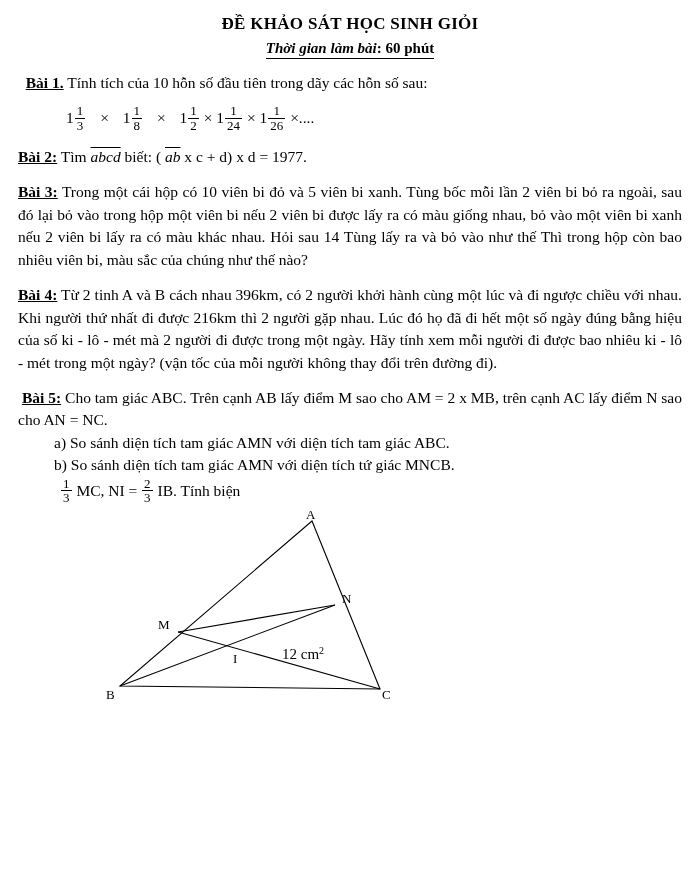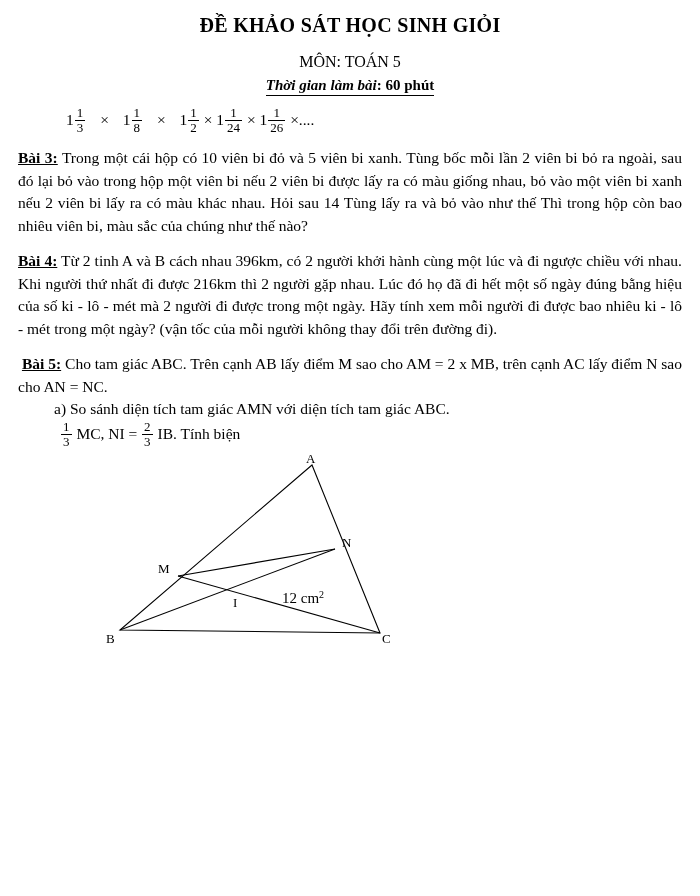--- a/index.html
+++ b/index.html
@@ -18,21 +18,21 @@
   .page {
     position: relative;
     width: 700px;
     height: 896px;
     padding: 0;
     box-sizing: border-box;
   }
   .title {
     text-align: center;
     font-weight: bold;
-    font-size: 20px;
+    font-size: 17px;
     letter-spacing: 0.3px;
     margin: 14px 0 0 0;
   }
   .subject {
     text-align: center;
     font-size: 16px;
     margin: 16px 0 0 0;
   }
   .timeline {
     text-align: center;
@@ -125,54 +125,60 @@
     font-size: 15px;
     fill: #000;
   }
 </style>
 </head>
 <body>
 
 <div class="page">
 
   <div class="title">ĐỀ KHẢO SÁT HỌC SINH GIỎI</div>
-  <div class="subject">MÔN: TOÁN 5</div>
   <div class="timeline">
     <span class="inner">
       <span class="ital"><span>Thời gian làm bài</span></span><span class="bold">: 60 phút</span>
     </span>
   </div>
 
   <div class="body-text">
 
+    <div class="para">
+      &nbsp;&nbsp;<span class="lbl">Bài 1.</span><span> Tính tích của 10 hỗn số đầu tiên trong dãy các hỗn số sau:</span>
+    </div>
     <div class="mixedrow">
       <span>1<span class="frac"><span class="num">1</span><span class="den">3</span></span></span>
       <span class="sp"></span><span>×</span><span class="sp"></span>
       <span>1<span class="frac"><span class="num">1</span><span class="den">8</span></span></span>
       <span class="sp"></span><span>×</span><span class="sp"></span>
       <span>1<span class="frac"><span class="num">1</span><span class="den">2</span></span></span>
       <span>×</span>
       <span>1<span class="frac"><span class="num">1</span><span class="den">24</span></span></span>
       <span>×</span>
       <span>1<span class="frac"><span class="num">1</span><span class="den">26</span></span></span>
       <span>×....</span>
     </div>
 
+    <div class="para">
+      <span class="lbl">Bài 2:</span><span> Tìm </span><span class="overline">abcd</span><span> biết: ( </span><span class="overline">ab</span><span> x c + d) x d = 1977.</span>
+    </div>
 
     <div class="para">
       <span class="lbl">Bài 3:</span><span> Trong một cái hộp có 10 viên bi đỏ và 5 viên bi xanh. Tùng bốc mỗi lần 2 viên bi bỏ ra ngoài, sau đó lại bỏ vào trong hộp một viên bi nếu 2 viên bi được lấy ra có màu giống nhau, bỏ vào một viên bi xanh nếu 2 viên bi lấy ra có màu khác nhau. Hỏi sau 14 Tùng lấy ra và bỏ vào như thế Thì trong hộp còn bao nhiêu viên bi, màu sắc của chúng như thế nào?</span>
     </div>
 
     <div class="para">
       <span class="lbl">Bài 4:</span><span> Từ 2 tinh A và B cách nhau 396km, có 2 người khởi hành cùng một lúc và đi ngược chiều với nhau. Khi người thứ nhất đi được 216km thì 2 người gặp nhau. Lúc đó họ đã đi hết một số ngày đúng bằng hiệu của số ki - lô - mét mà 2 người đi được trong một ngày. Hãy tính xem mỗi người đi được bao nhiêu ki - lô - mét trong một ngày? (vận tốc của mỗi người không thay đổi trên đường đi).</span>
     </div>
 
     <div class="para">
       &nbsp;<span class="lbl">Bài 5:</span><span> Cho tam giác ABC. Trên cạnh AB lấy điểm M sao cho AM = 2 x MB, trên cạnh AC lấy điểm N sao cho AN = NC.</span>
       <span class="indent1">a) So sánh diện tích tam giác AMN với diện tích tam giác ABC.</span>
+      <span class="indent1">b) So sánh diện tích tam giác AMN với diện tích tứ giác MNCB.</span>
       <span class="indent2">
         <span class="frac"><span class="num">1</span><span class="den">3</span></span><span> MC, NI = </span><span class="frac"><span class="num">2</span><span class="den">3</span></span><span> IB. Tính biện</span>
       </span>
     </div>
 
   </div>
 
   <div class="figure-wrap">
     <svg width="520" height="190" viewBox="0 0 520 190">
 

